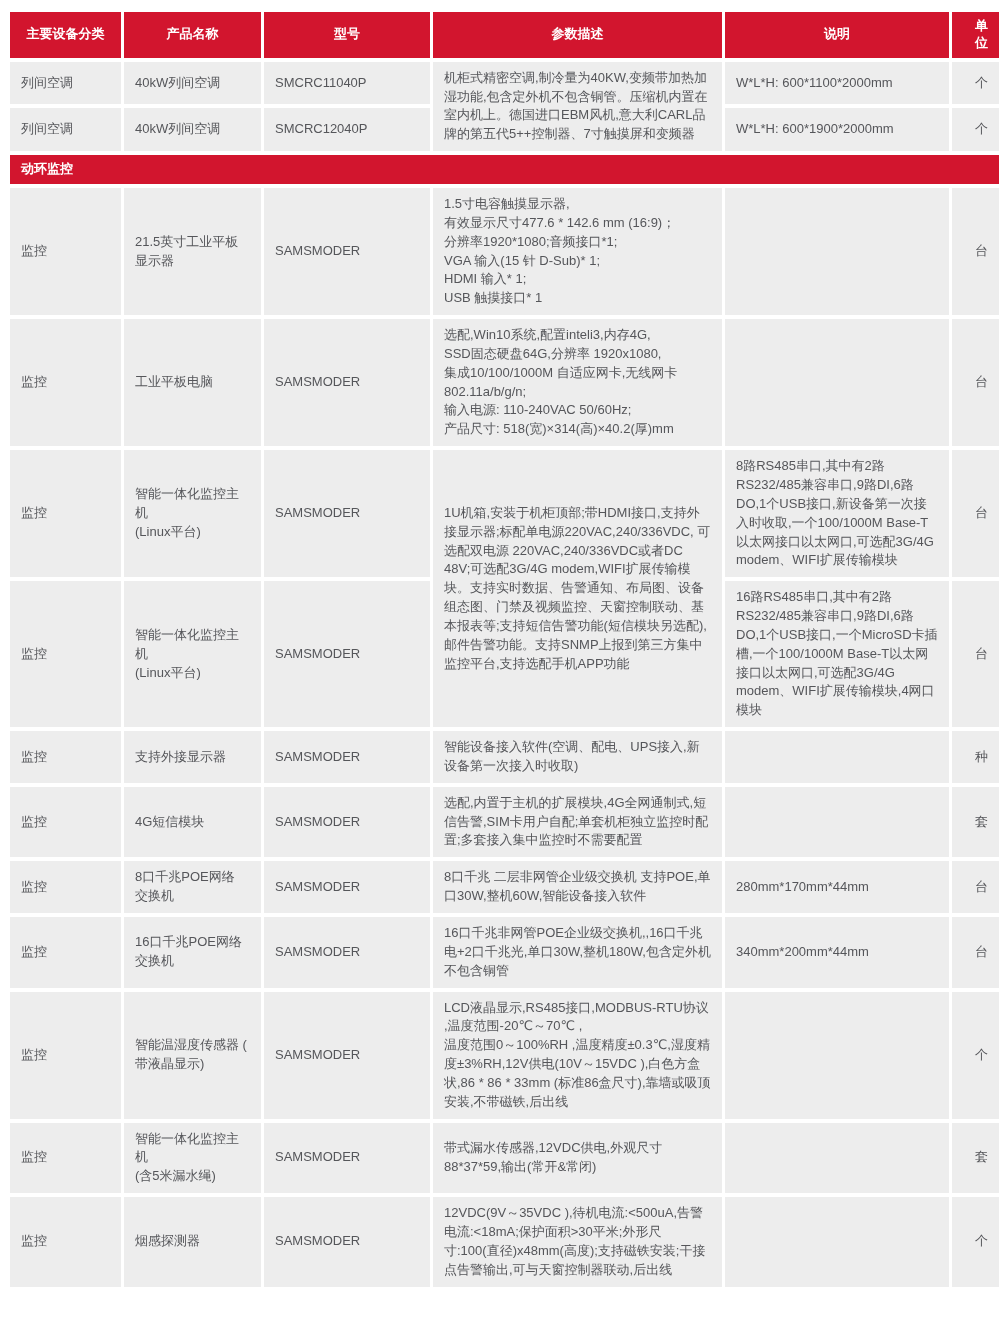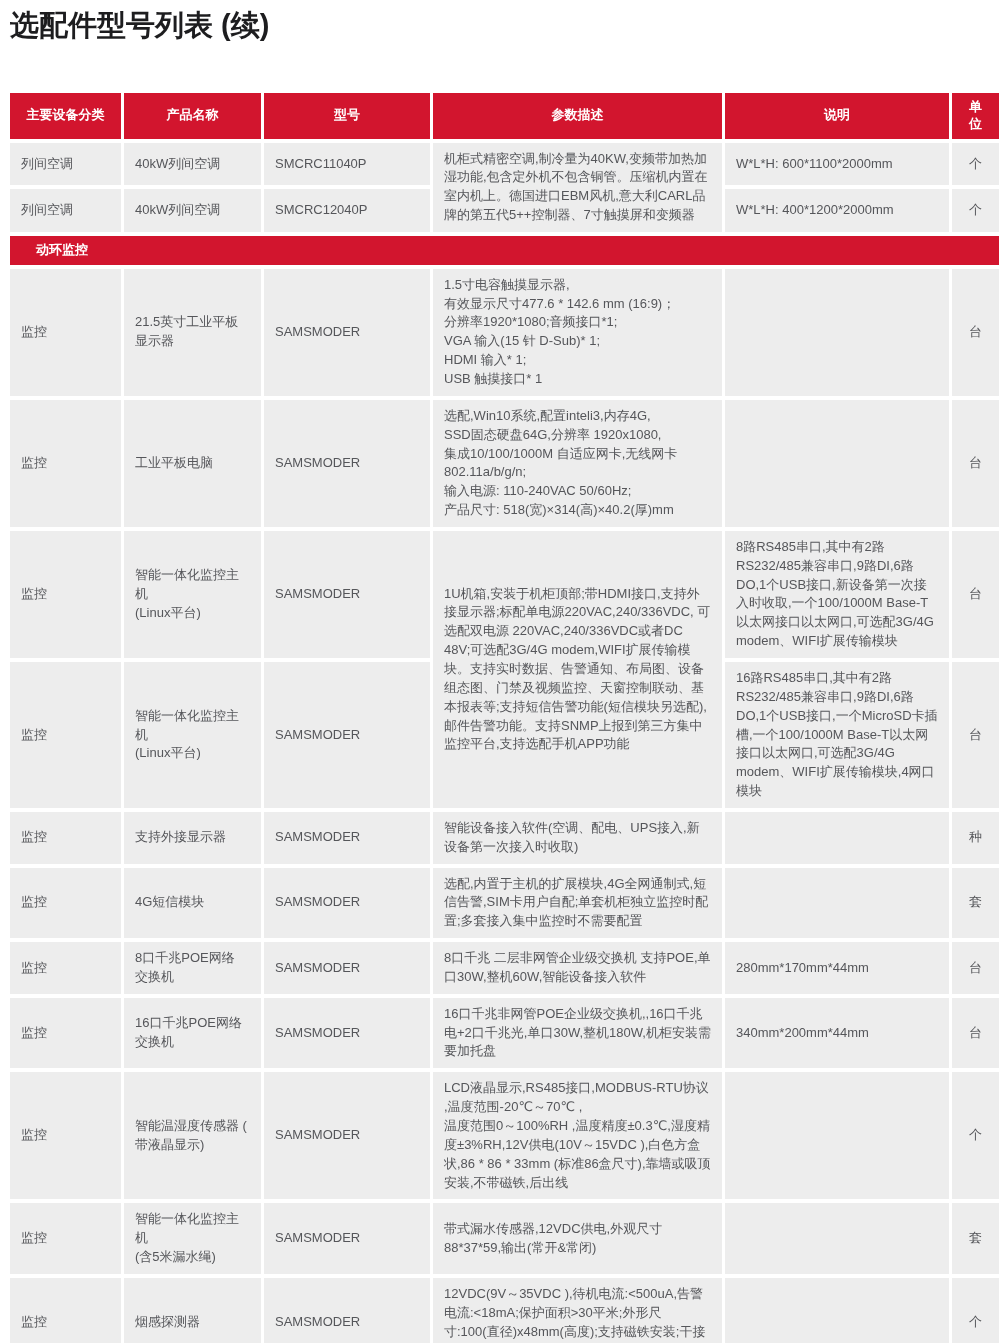--- a/index.html
+++ b/index.html
@@ -41,35 +41,34 @@
     line-height: 1.3;
   }
   table.spec-table td {
     background: #ededed;
     padding: 7px 11px;
     vertical-align: middle;
     line-height: 1.45;
     white-space: pre-line;
     word-break: break-word;
   }
-  table.spec-table .col-5 { text-align: center; }
+  table.spec-table .col-5 { text-align: right; }
   tr.section-row td {
     background: var(--accent);
     color: #ffffff;
     font-weight: bold;
-    padding: 5px 26px;
+    padding: 5px 11px;
     white-space: normal;
     margin-top: 28px;
   }
 </style>
 </head>
 <body>
 
 <div class="page">
-  <h1 class="page-title">选配件型号列表 (续)</h1>
 
   <table class="spec-table">
     <colgroup>
       <col style="width:111px">
       <col style="width:137px">
       <col style="width:166px">
       <col style="width:289px">
       <col style="width:224px">
       <col style="width:47px">
     </colgroup>
@@ -89,21 +88,21 @@
           <td class="col-1">40kW列间空调</td>
           <td class="col-2">SMCRC11040P</td>
           <td class="col-3" rowspan="2">机柜式精密空调,制冷量为40KW,变频带加热加湿功能,包含定外机不包含铜管。压缩机内置在室内机上。德国进口EBM风机,意大利CARL品牌的第五代5++控制器、7寸触摸屏和变频器</td>
           <td class="col-4">W*L*H: 600*1100*2000mm</td>
           <td class="col-5">个</td>
         </tr>
         <tr>
           <td class="col-0">列间空调</td>
           <td class="col-1">40kW列间空调</td>
           <td class="col-2">SMCRC12040P</td>
-          <td class="col-4">W*L*H: 400*1200*2000mm</td>
+          <td class="col-4">W*L*H: 600*1900*2000mm</td>
           <td class="col-5">个</td>
         </tr>
         <tr class="section-row">
           <td colspan="6">动环监控</td>
         </tr>
         <tr>
           <td class="col-0">监控</td>
           <td class="col-1">21.5英寸工业平板
 显示器</td>
           <td class="col-2">SAMSMODER</td>
@@ -168,21 +167,21 @@
           <td class="col-2">SAMSMODER</td>
           <td class="col-3">8口千兆 二层非网管企业级交换机 支持POE,单口30W,整机60W,智能设备接入软件</td>
           <td class="col-4">280mm*170mm*44mm</td>
           <td class="col-5">台</td>
         </tr>
         <tr>
           <td class="col-0">监控</td>
           <td class="col-1">16口千兆POE网络
 交换机</td>
           <td class="col-2">SAMSMODER</td>
-          <td class="col-3">16口千兆非网管POE企业级交换机,,16口千兆电+2口千兆光,单口30W,整机180W,机柜安装需要加托盘</td>
+          <td class="col-3">16口千兆非网管POE企业级交换机,,16口千兆电+2口千兆光,单口30W,整机180W,包含定外机不包含铜管</td>
           <td class="col-4">340mm*200mm*44mm</td>
           <td class="col-5">台</td>
         </tr>
         <tr>
           <td class="col-0">监控</td>
           <td class="col-1">智能温湿度传感器 (
 带液晶显示)</td>
           <td class="col-2">SAMSMODER</td>
           <td class="col-3">LCD液晶显示,RS485接口,MODBUS-RTU协议 ,温度范围-20℃～70℃ ,
 温度范围0～100%RH ,温度精度±0.3℃,湿度精度±3%RH,12V供电(10V～15VDC ),白色方盒状,86 * 86 * 33mm (标准86盒尺寸),靠墙或吸顶安装,不带磁铁,后出线</td>

